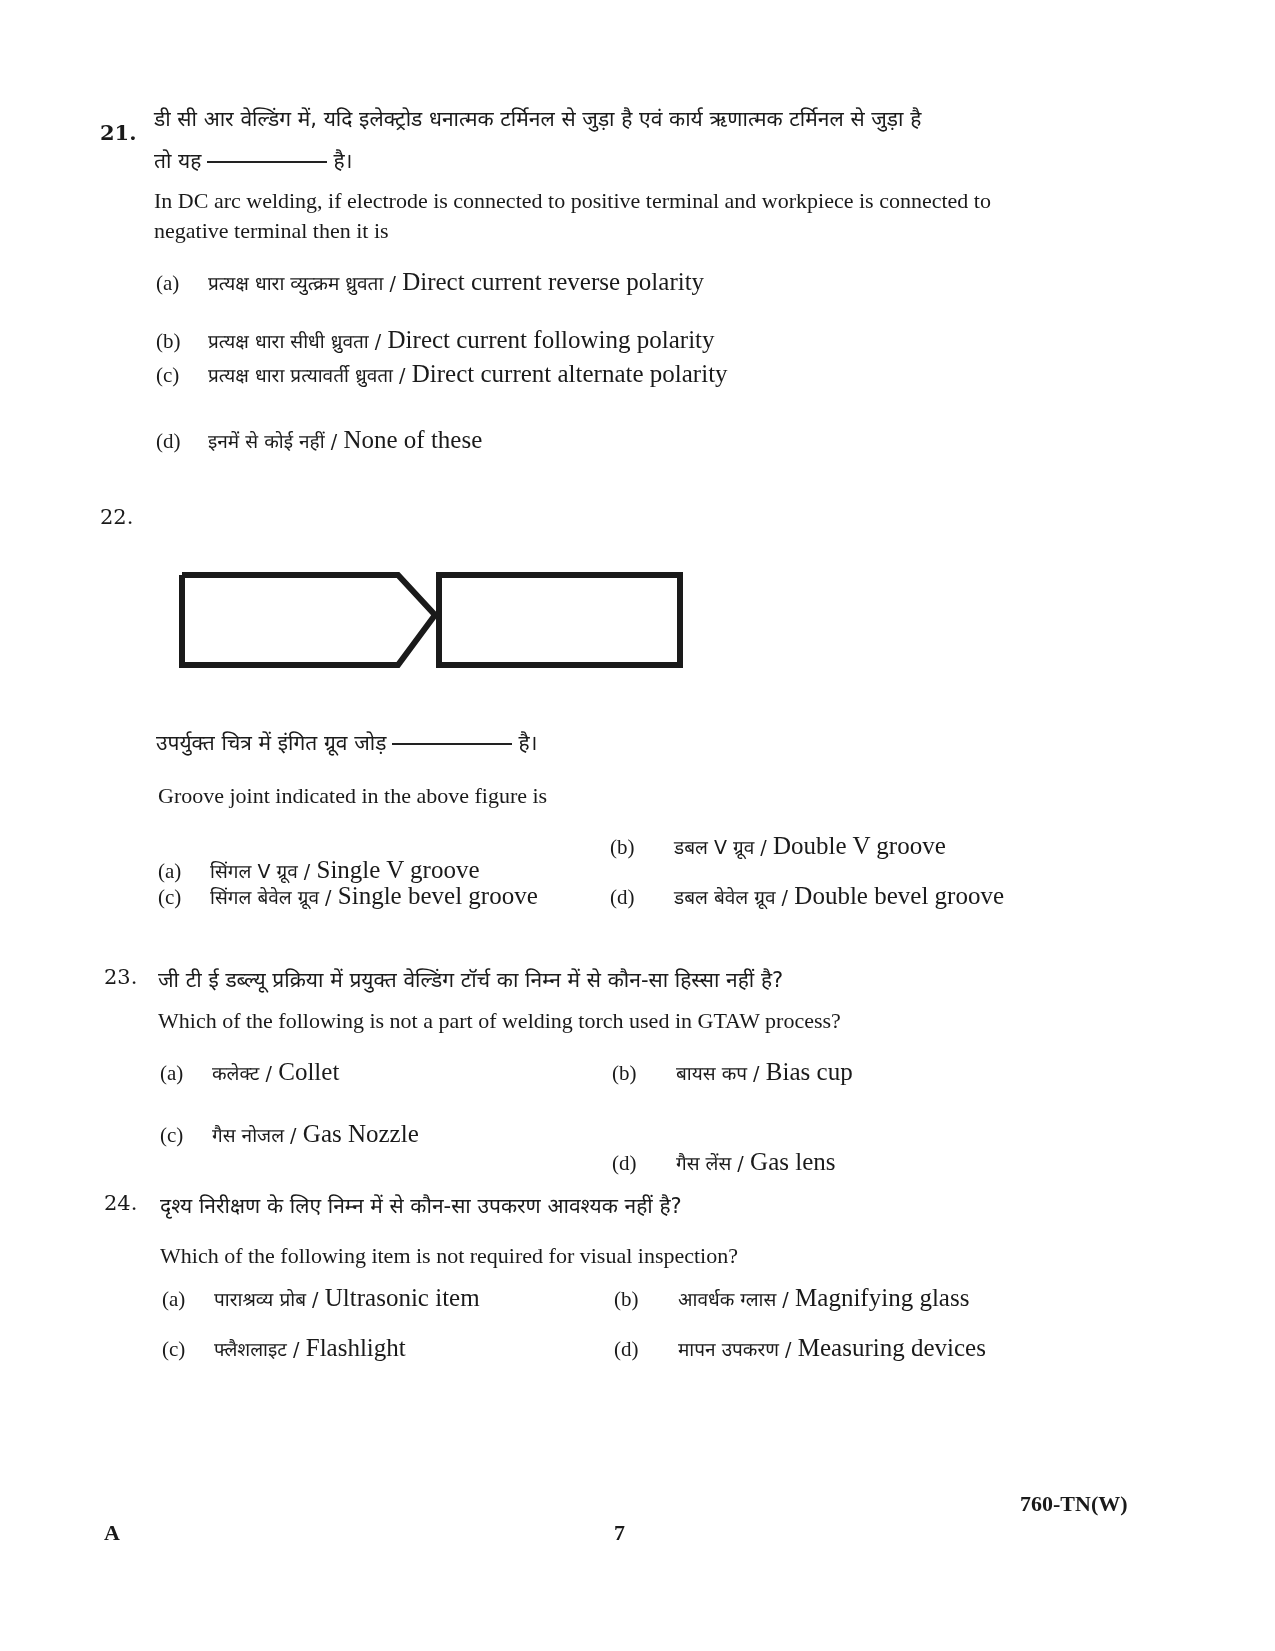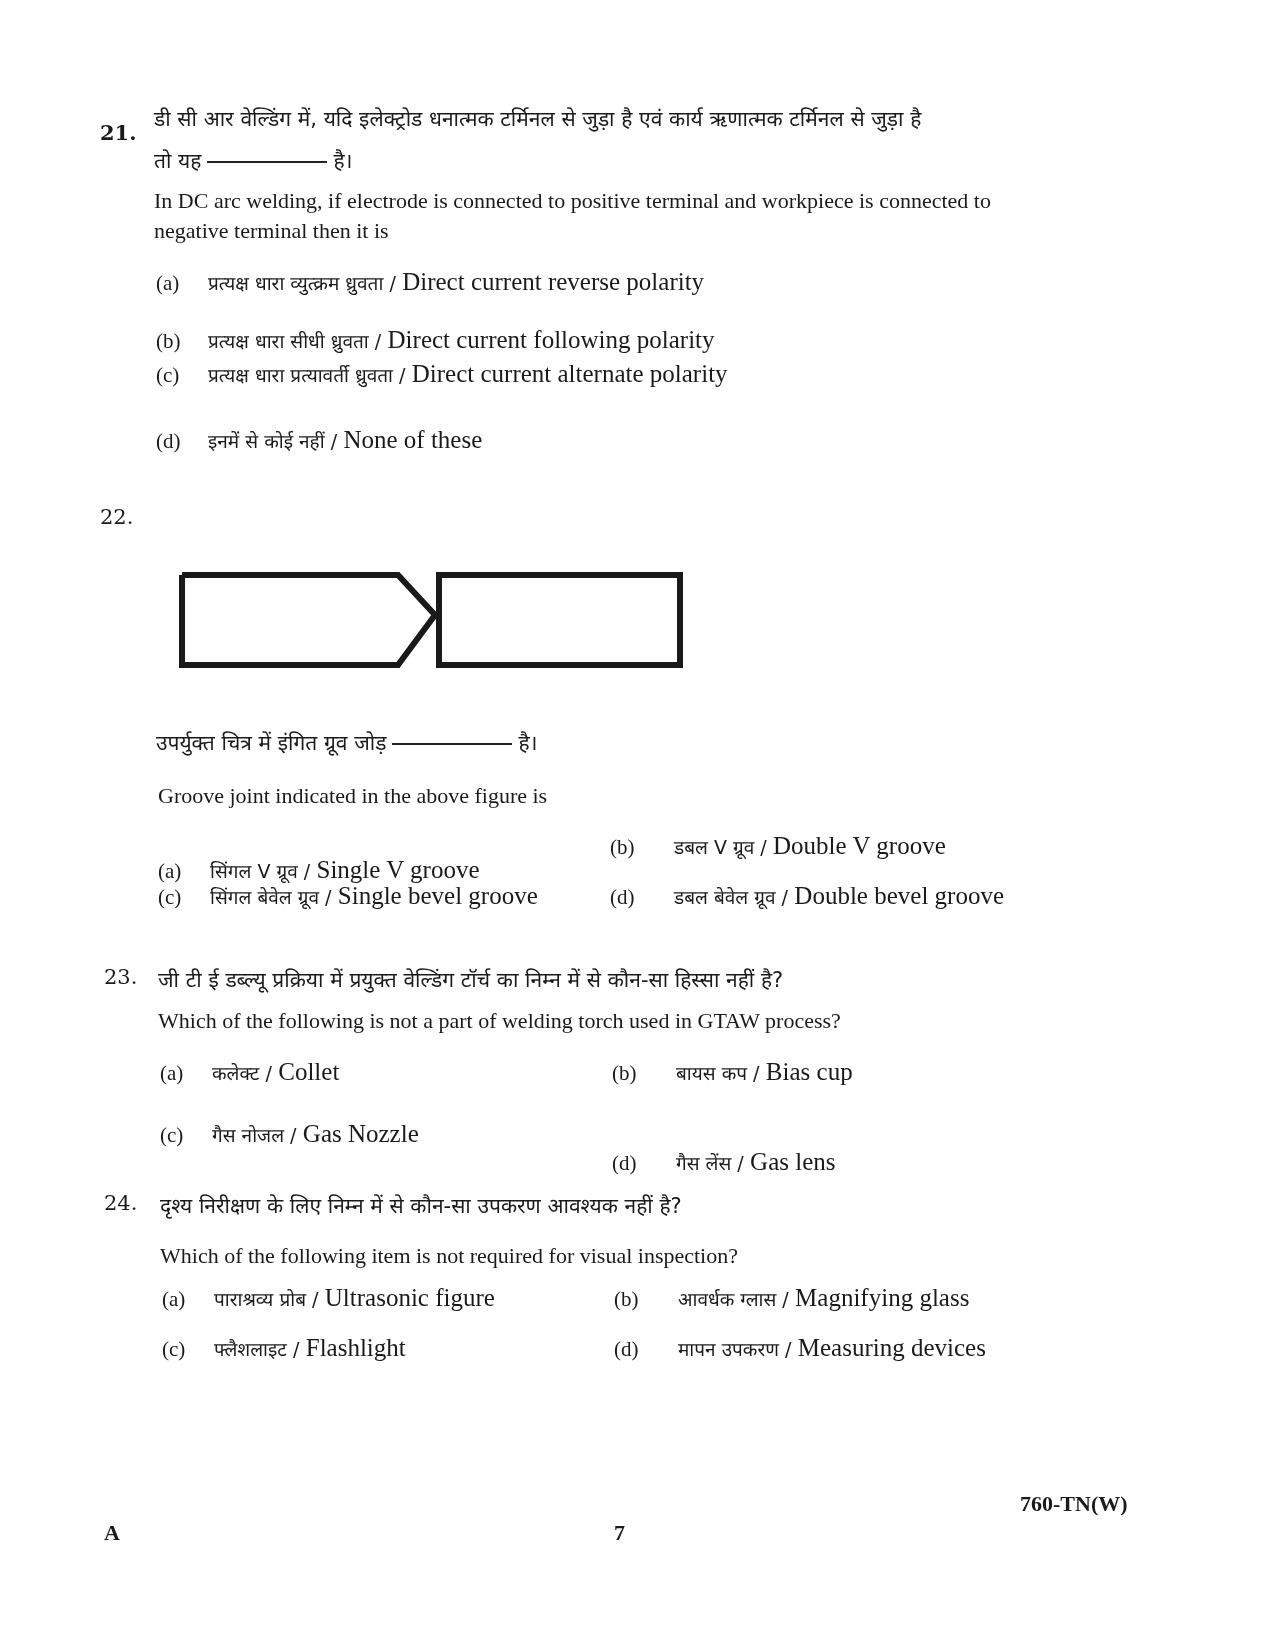--- a/index.html
+++ b/index.html
@@ -90,21 +90,21 @@
     <span class="lbl" style="width:64px;">(d)</span><span class="hi-txt">गैस लेंस /</span> <span class="en-txt">Gas lens</span>
   </div>
 </div>
 
 <div>
   <span class="abs qnum" style="left:104px; top:1191px;">24.</span>
   <span class="abs hi" style="left:160px; top:1191px;">दृश्य निरीक्षण के लिए निम्न में से कौन-सा उपकरण आवश्यक नहीं है?</span>
   <span class="abs en" style="left:160px; top:1234px;margin-top:9px;">Which of the following item is not required for visual inspection?</span>
 
   <div class="abs opt" style="left:162px; top:1284px;">
-    <span class="lbl">(a)</span><span class="hi-txt">पाराश्रव्य प्रोब /</span> <span class="en-txt">Ultrasonic figure</span>
+    <span class="lbl">(a)</span><span class="hi-txt">पाराश्रव्य प्रोब /</span> <span class="en-txt">Ultrasonic item</span>
   </div>
   <div class="abs opt" style="left:614px; top:1284px;">
     <span class="lbl" style="width:64px;">(b)</span><span class="hi-txt">आवर्धक ग्लास /</span> <span class="en-txt">Magnifying glass</span>
   </div>
   <div class="abs opt" style="left:162px; top:1334px;">
     <span class="lbl">(c)</span><span class="hi-txt">फ्लैशलाइट /</span> <span class="en-txt">Flashlight</span>
   </div>
   <div class="abs opt" style="left:614px; top:1334px;">
     <span class="lbl" style="width:64px;">(d)</span><span class="hi-txt">मापन उपकरण /</span> <span class="en-txt">Measuring devices</span>
   </div>

